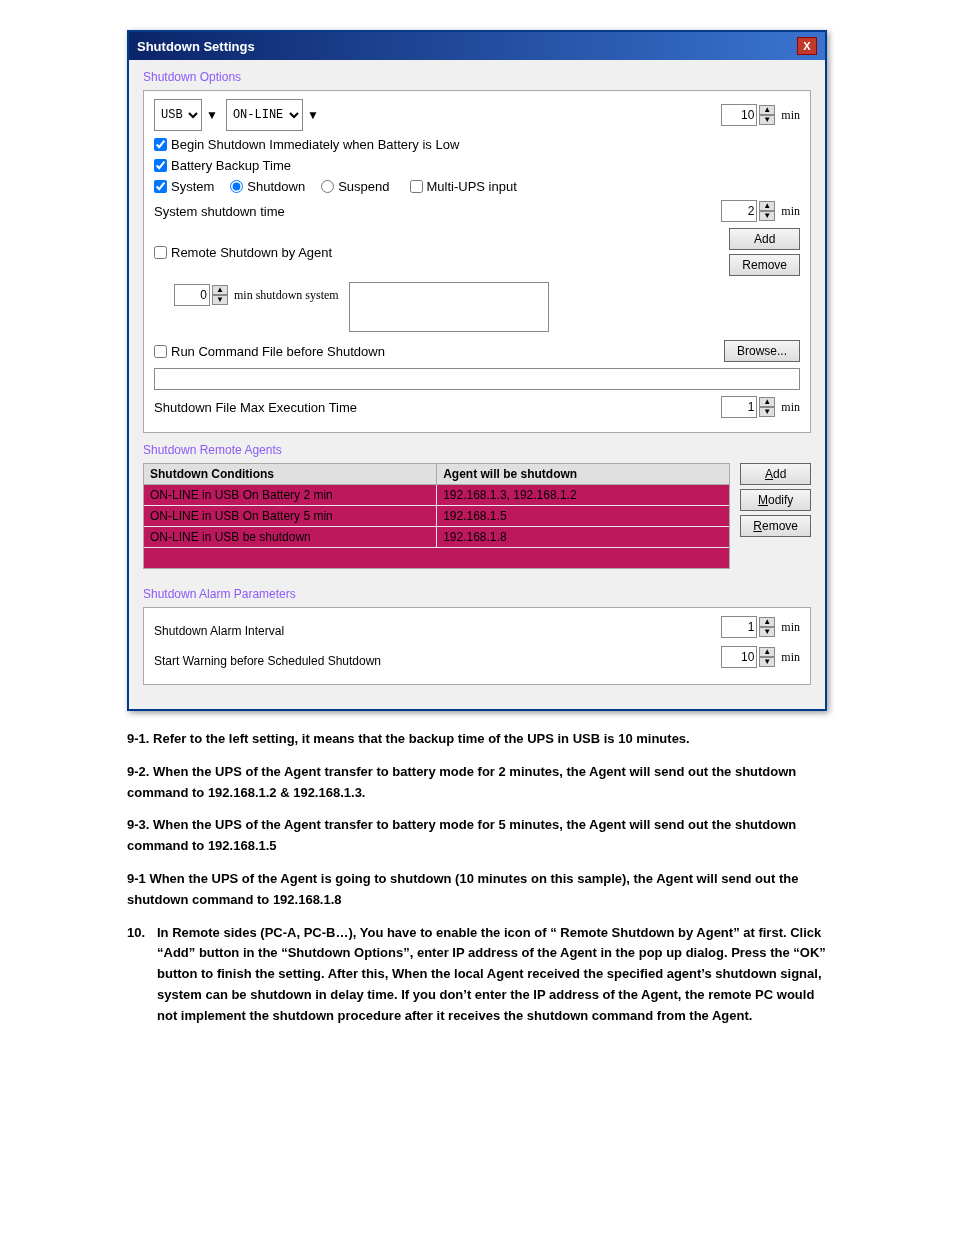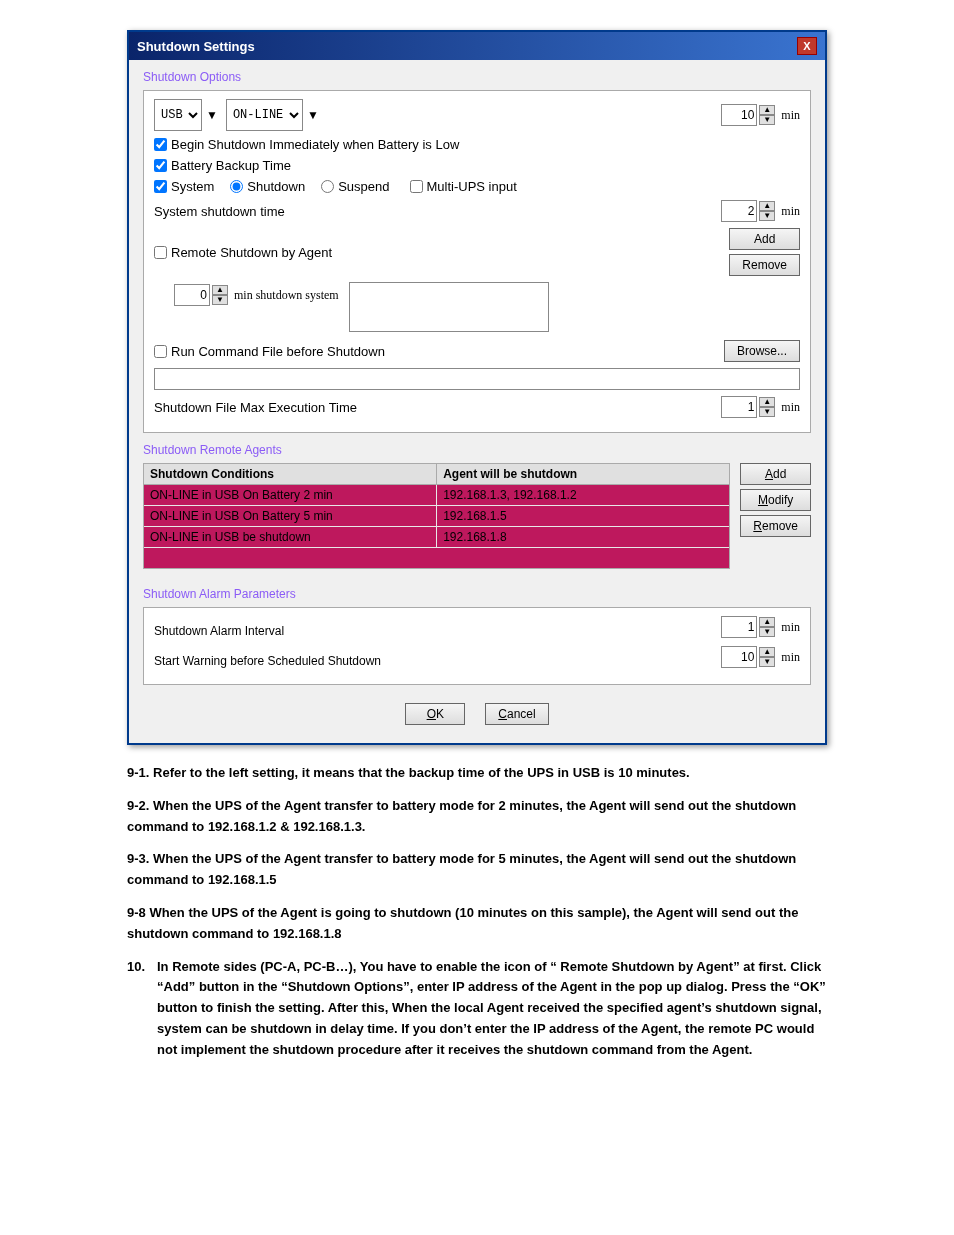--- a/index.html
+++ b/index.html
@@ -420,31 +420,27 @@
           <input type="text" class="spinner-input" value="10" style="">
           <div class="spinner-btns">
             <button class="spinner-btn">▲</button>
             <button class="spinner-btn">▼</button>
           </div>
           <span class="unit-label">min</span>
         </div>
       </div>
     </div>
 
-    <div class="dialog-footer">
-      <button class="btn"><span class="underline-text">O</span>K</button>
-      <button class="btn"><span class="underline-text">C</span>ancel</button>
-    </div>
   </div>
 </div>
 
 <div class="text-block">
   <p>9-1. Refer to the left setting, it means that the backup time of the UPS in USB is 10 minutes.</p>
   <p>9-2. When the UPS of the Agent transfer to battery mode for 2 minutes, the Agent will send out the shutdown command to 192.168.1.2 &amp; 192.168.1.3.</p>
   <p>9-3. When the UPS of the Agent transfer to battery mode for 5 minutes, the Agent will send out the shutdown command to 192.168.1.5</p>
-  <p>9-8 When the UPS of the Agent is going to shutdown (10 minutes on this sample), the Agent will send out the shutdown command to 192.168.1.8</p>
+  <p>9-1 When the UPS of the Agent is going to shutdown (10 minutes on this sample), the Agent will send out the shutdown command to 192.168.1.8</p>
   <div class="note-item">
     <span class="note-num">10.</span>
     <span class="note-content">
       In Remote sides (PC-A, PC-B…), You have to enable the icon of “ Remote Shutdown by Agent” at first. Click “Add” button in the “Shutdown Options”, enter IP address of the Agent in the pop up dialog. Press the “OK” button to finish the setting. After this, When the local Agent received the specified agent’s shutdown signal, system can be shutdown in delay time. <strong>If you don’t enter the IP address of the Agent, the remote PC would not implement the shutdown procedure after it receives the shutdown command from the Agent.</strong>
     </span>
   </div>
 </div>
 
 </body></html>

